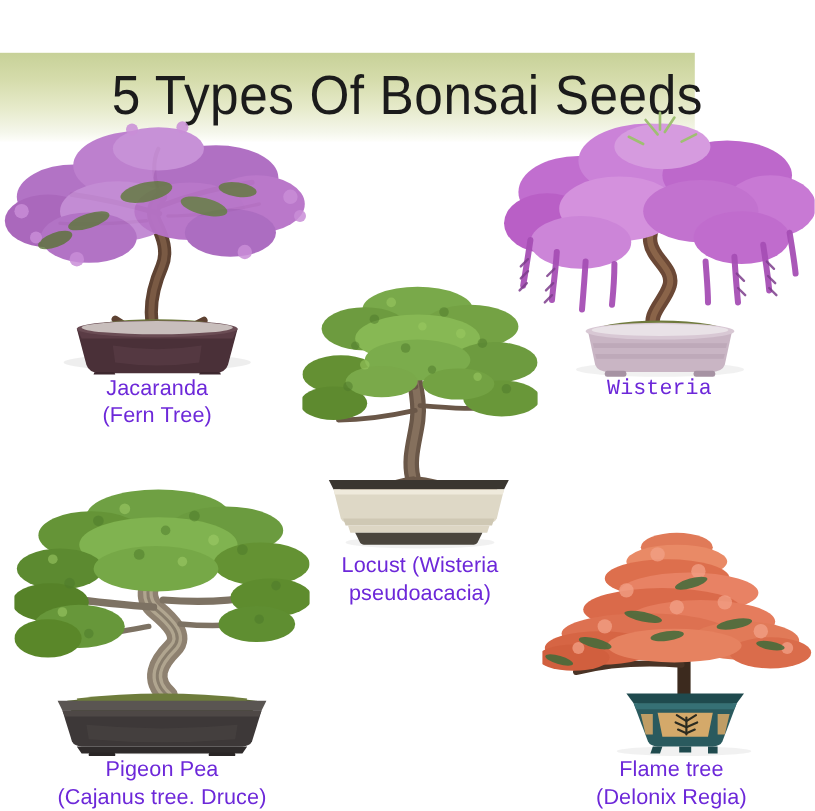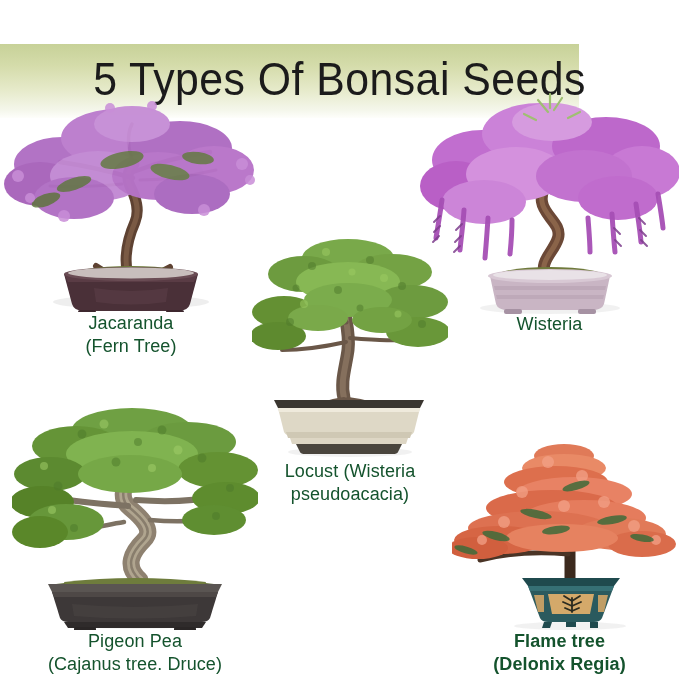--- a/index.html
+++ b/index.html
@@ -46,37 +46,37 @@
   .cell {
     position: absolute;
   }
   .caption {
     position: absolute;
     width: 100%;
     text-align: center;
     font-family: "Liberation Sans", sans-serif;
     font-size: 18px;
     font-weight: 400;
-    color: #14532d;
+    color: #6d28d9;
     line-height: 23px;
     white-space: pre-line;
     letter-spacing: 0.1px;
   }
 
   
   #cell-jacaranda  { left: 2px;   top: 80px;  width: 258px; height: 232px; }
   #cap-jacaranda   { left: 2px;   top: 312px; width: 258px; }
   #cell-wisteria   { left: 420px; top: 86px;  width: 259px; height: 230px; }
-  #cap-wisteria    { left: 420px; top: 313px; width: 259px; }
+  #cap-wisteria    { left: 420px; top: 313px; width: 259px; font-family: Liberation Mono, monospace; }
   #cell-locust     { left: 252px; top: 226px; width: 196px; height: 232px; }
   #cap-locust      { left: 240px; top: 460px; width: 220px; }
   #cell-pigeonpea  { left: 12px;  top: 402px; width: 246px; height: 228px; }
   #cap-pigeonpea   { left: 2px;   top: 630px; width: 266px; }
   #cell-flametree  { left: 452px; top: 442px; width: 226px; height: 188px; }
-  #cap-flametree   { left: 440px; top: 630px; width: 239px; font-weight: bold; }
+  #cap-flametree   { left: 440px; top: 630px; width: 239px; }
 </style>
 </head>
 <body>
 
 <div id="banner">
   <div id="banner-title">5 Types Of Bonsai Seeds</div>
 </div>
 
 <div class="cell" id="cell-jacaranda">
   <svg viewBox="0 0 258 232" width="258" height="232">

